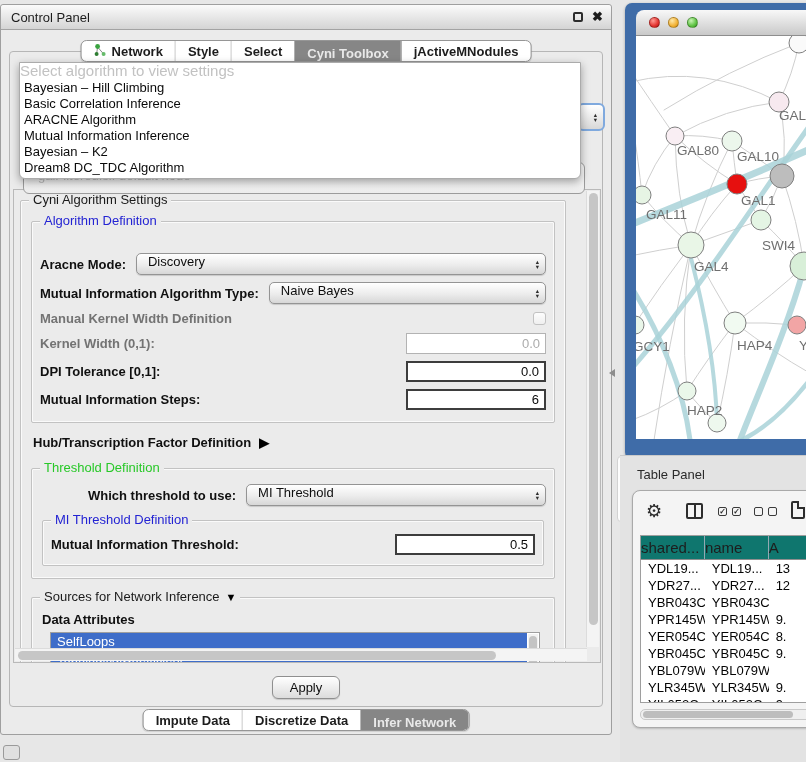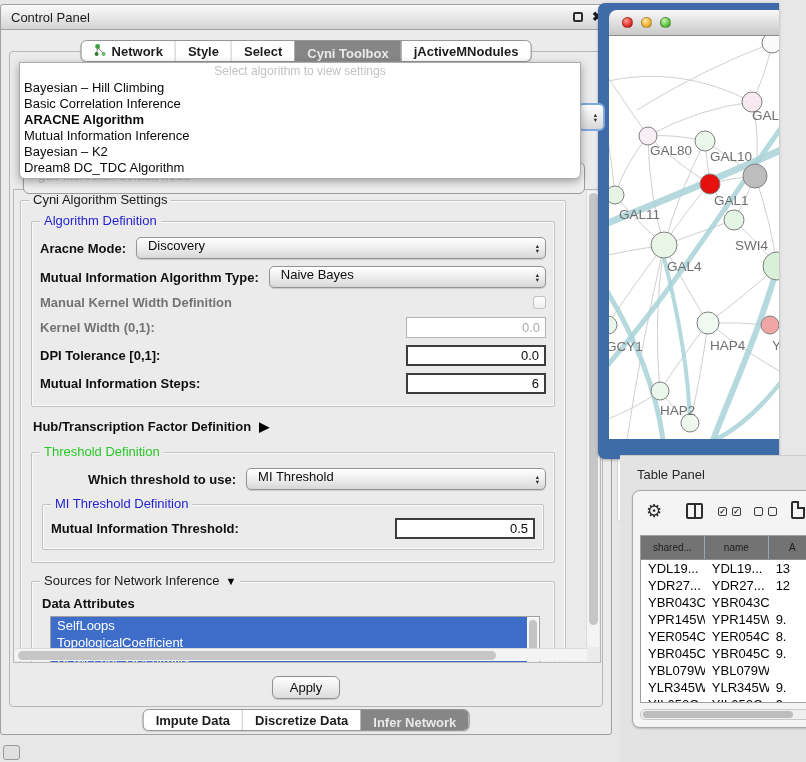--- a/index.html
+++ b/index.html
@@ -18,38 +18,38 @@
   .seg { display:flex; background:#fff; border:1px solid #969696; border-radius:6px; overflow:hidden; height:22px; box-shadow:0 1px 1px rgba(0,0,0,.12); }
   .seg-item { display:flex; align-items:center; gap:5px; padding:0 12px; font-size:13px; font-weight:bold; color:#1d1d1d; white-space:nowrap; }
   .seg-item:not(:first-child) { border-left:1px solid #c9c9c9; }
   .seg-item.selected { background:#868686; color:#e9e9e9; border-left-color:#868686;align-items:flex-end; }
   .seg-item.selected + .seg-item { border-left-color:#7d7d7d; }
   #top-tabs { position:absolute; top:35px; left:50%; transform:translateX(-50%); z-index:10; }
   #bottom-tabs { position:absolute; top:704px; left:50%; transform:translateX(-50%); z-index:10; }
 
   
   .algo-overlay { position:absolute; left:18px; top:57px; width:562px; z-index:40; background:#fff; border:1px solid #ababab; border-radius:0 0 6px 6px; box-shadow:0 3px 8px rgba(0,0,0,.35); padding-bottom:2px; }
-  .dd-placeholder { height:17px; text-align:center; color:#c2c2c2; font-size:12px; line-height:16px; }
+  .dd-placeholder { height:17px; text-align:left; color:#c2c2c2; font-size:15px; line-height:16px; }
   .dd-item { height:16px; line-height:16px; font-size:13px; color:#0a0a0a; padding-left:4px; }
-  .dd-item.bold { font-weight:bold; }
+  .dd-item.bold { font-weight:normal; }
 
   
   .ghost-combo-right { position:absolute; left:576px; top:98px; width:28px; height:28px; z-index:5; border:2px solid #7fa9de; border-radius:6px; background:linear-gradient(#fff,#d8d8d8); }
   .ghost-combo-bottom { position:absolute; left:22px; top:157px; width:562px; height:32px; z-index:4; border:1px solid #9c9c9c; border-radius:6px; background:linear-gradient(#fdfdfd,#ededed); overflow:hidden; }
   .ghost-combo-bottom span { position:absolute; left:14px; top:5px; font-size:13px; color:#bdbdbd; }
 
   
   .settings-scroll { position:absolute; left:12px; top:184px; width:588px; height:474px; border:1px solid #b9b9b9; background:#ebebeb; overflow:hidden; }
   .settings-inner { position:absolute; left:0; top:0; width:572px; }
   .group { position:relative; border:1px solid #c2c2c2; box-shadow:inset 0 0 0 1px rgba(255,255,255,.75); border-radius:2px; }
   .legend { position:absolute; top:-9px; left:8px; background:#ebebeb; padding:0 4px; font-size:13px; color:#1a1a1a; }
   .legend.blue { color:#2323d3; }
   .legend.green { color:#28c828; }
   #g-cyni { margin:10px 20px 0 6px; padding:8px 8px 10px; }
-  #g-algo { margin:12px 2px 0; padding:8px 8px 12px; }
+  #g-algo { margin:12px 2px 0; padding:24px 8px 12px; }
   .frow { display:flex; align-items:center; margin-top:7px; position:relative; }
   .flabel { font-size:13px; font-weight:bold; color:#101010; }
   .flabel.dim { color:#737373; }
   .combo { flex:1; margin-left:10px; position:relative; display:flex; align-items:flex-start; height:22px; border:1px solid #949494; border-radius:5px; background:linear-gradient(#ffffff,#ececec 55%,#d7d7d7); box-shadow:0 1px 1px rgba(0,0,0,.15); padding:0 22px 0 11px; font-size:13px; color:#0d0d0d; }
   .arrows { position:absolute; right:6px; top:50%; transform:translateY(-50%); display:flex; flex-direction:column; align-items:center; font-size:6.5px; line-height:5px; color:#2e2e2e; }
   .tfield { width:140px; margin-left:auto; height:21px; border:2px solid #3d3d3d; background:#fff; font-size:13px; color:#0a0a0a; display:flex; align-items:center; justify-content:flex-end; padding:0 5px; }
   .tfield.disabled { border:1px solid #b3b3b3; color:#ababab; }
   .cb { width:13px; height:13px; margin-left:auto; border:1px solid #c2c2c2; border-radius:3px; background:linear-gradient(#fdfdfd,#efefef); }
   .hub-row { display:flex; align-items:center; gap:8px; margin:12px 4px 0; font-size:13px; font-weight:bold; color:#101010; }
   .hub-tri { font-size:13px; color:#000; }
@@ -71,42 +71,42 @@
 
   .apply-row { position:absolute; left:0; right:0; top:671px; text-align:center; }
   .apply-btn { display:inline-block; padding:3px 17px; border:1px solid #8f8f8f; border-radius:6px; background:linear-gradient(#ffffff,#dcdcdc); font-size:13px; color:#0d0d0d; box-shadow:0 1px 1px rgba(0,0,0,.15); }
 
   
   .mini-icon { position:absolute; left:3px; top:745px; width:17px; height:15px; border:1px solid #9a9a9a; border-radius:3px; background:#e0e0e0; }
   .split-arrow { position:absolute; left:609px; top:369px; width:0; height:0; border-top:4px solid transparent; border-bottom:4px solid transparent; border-right:6px solid #8d8d8d; }
   .divider-handle { position:absolute; left:617px; top:456px; width:9px; height:66px; background:#fdfdfd; border:1px solid #d2d2d2; border-radius:4px; }
 
   
-  .network-window { position:absolute; left:598px; top:3px; width:181px; height:456px; background:#3f6ca8; border-radius:7px 0 0 7px; overflow:hidden; box-shadow:0 1px 3px rgba(0,0,0,.3); }
+  .network-window { position:absolute; left:625px; top:3px; width:181px; height:456px; background:#3f6ca8; border-radius:7px 0 0 7px; overflow:hidden; box-shadow:0 1px 3px rgba(0,0,0,.3); }
   .net-titlebar { position:absolute; left:11px; top:7px; right:-2px; height:26px; background:linear-gradient(#f8f8f8,#c9c9c9); border-radius:8px 0 0 0; border-bottom:1px solid #8e8e8e; display:flex; align-items:center; gap:8px; padding-left:13px; }
   .light { width:11px; height:11px; border-radius:50%; border:1px solid rgba(0,0,0,.25); }
   .light.red { background:radial-gradient(circle at 35% 30%, #ff9a93, #e33430 60%, #b01512); }
   .light.yellow { background:radial-gradient(circle at 35% 30%, #ffe9a8, #f2b236 60%, #cf8f12); }
   .light.green { background:radial-gradient(circle at 35% 30%, #c9f5b4, #5fc344 60%, #3a9b22); }
   .net-canvas { position:absolute; left:11px; top:33px; right:-2px; bottom:20px; background:#fff; overflow:hidden; }
 
   
   .table-panel { position:absolute; left:620px; top:455px; width:186px; height:307px; background:#e3e3e3; border-top:1px solid #cacaca; }
   .tp-title { position:absolute; left:17px; top:11px; font-size:13px; color:#2a2a2a; }
   .tp-window { position:absolute; left:12px; top:34px; width:186px; height:238px; background:#f4f4f4; border:1px solid #a9a9a9; border-radius:8px 0 0 8px; box-shadow:0 1px 2px rgba(0,0,0,.18); overflow:hidden; }
   .tp-toolbar { position:relative; height:42px; }
   .tb-gear { position:absolute; left:13px; top:9px; font-size:18px; color:#2d2d2d; }
   .tb-cols { position:absolute; left:53px; top:12px; width:17px; height:16px; border:2px solid #2d2d2d; border-radius:2px; }
   .tb-cols::after { content:""; position:absolute; left:50%; top:0; bottom:0; width:2px; background:#2d2d2d; transform:translateX(-50%); }
   .tb-check, .tb-box { position:absolute; top:16px; width:9px; height:9px; border:1.5px solid #3a3a3a; border-radius:2px; font-size:8px; line-height:8px; text-align:center; color:#2a2a2a; font-weight:bold; }
   .tb-page { position:absolute; left:158px; top:10px; width:14px; height:18px; border:2px solid #2d2d2d; border-radius:2px; background:#f4f4f4; }
   .tb-page::after { content:""; position:absolute; right:-2px; top:-2px; width:6px; height:6px; background:#f4f4f4; border-left:2px solid #2d2d2d; border-bottom:2px solid #2d2d2d; }
   .tp-table { position:absolute; left:7px; top:44px; right:0; bottom:24px; background:#fff; border:1px solid #9e9e9e; border-right:none; overflow:hidden; }
   .tp-head { display:flex; height:24px; border-bottom:1px solid #8f8f8f; }
-  .th { background:#737373; border-right:1px solid #93a9b3; font-size:10px; color:#1d1d1d; text-align:center; line-height:23px; overflow:hidden; white-space:nowrap; }
+  .th { background:#0f766e; border-right:1px solid #93a9b3; font-size:15px; color:#1d1d1d; line-height:23px; overflow:hidden; white-space:nowrap; }
   .tr { display:flex; height:17px; }
   .td { font-size:13px; color:#050505; line-height:17px; padding-left:7px; overflow:hidden; white-space:nowrap; }
   .c0 { width:77px; } .c1 { width:77px; } .c2 { width:58px; }
   .tp-hscroll { position:absolute; left:7px; right:2px; bottom:7px; height:11px; background:#efefef; border:1px solid #c9c9c9; border-radius:5px; }
   .tp-hthumb { position:absolute; left:2px; top:1px; height:7px; width:150px; background:#bdbdbd; border-radius:4px; }
 
   svg text { font-family:"Liberation Sans", sans-serif; }
 </style>
 </head>
 <body>

